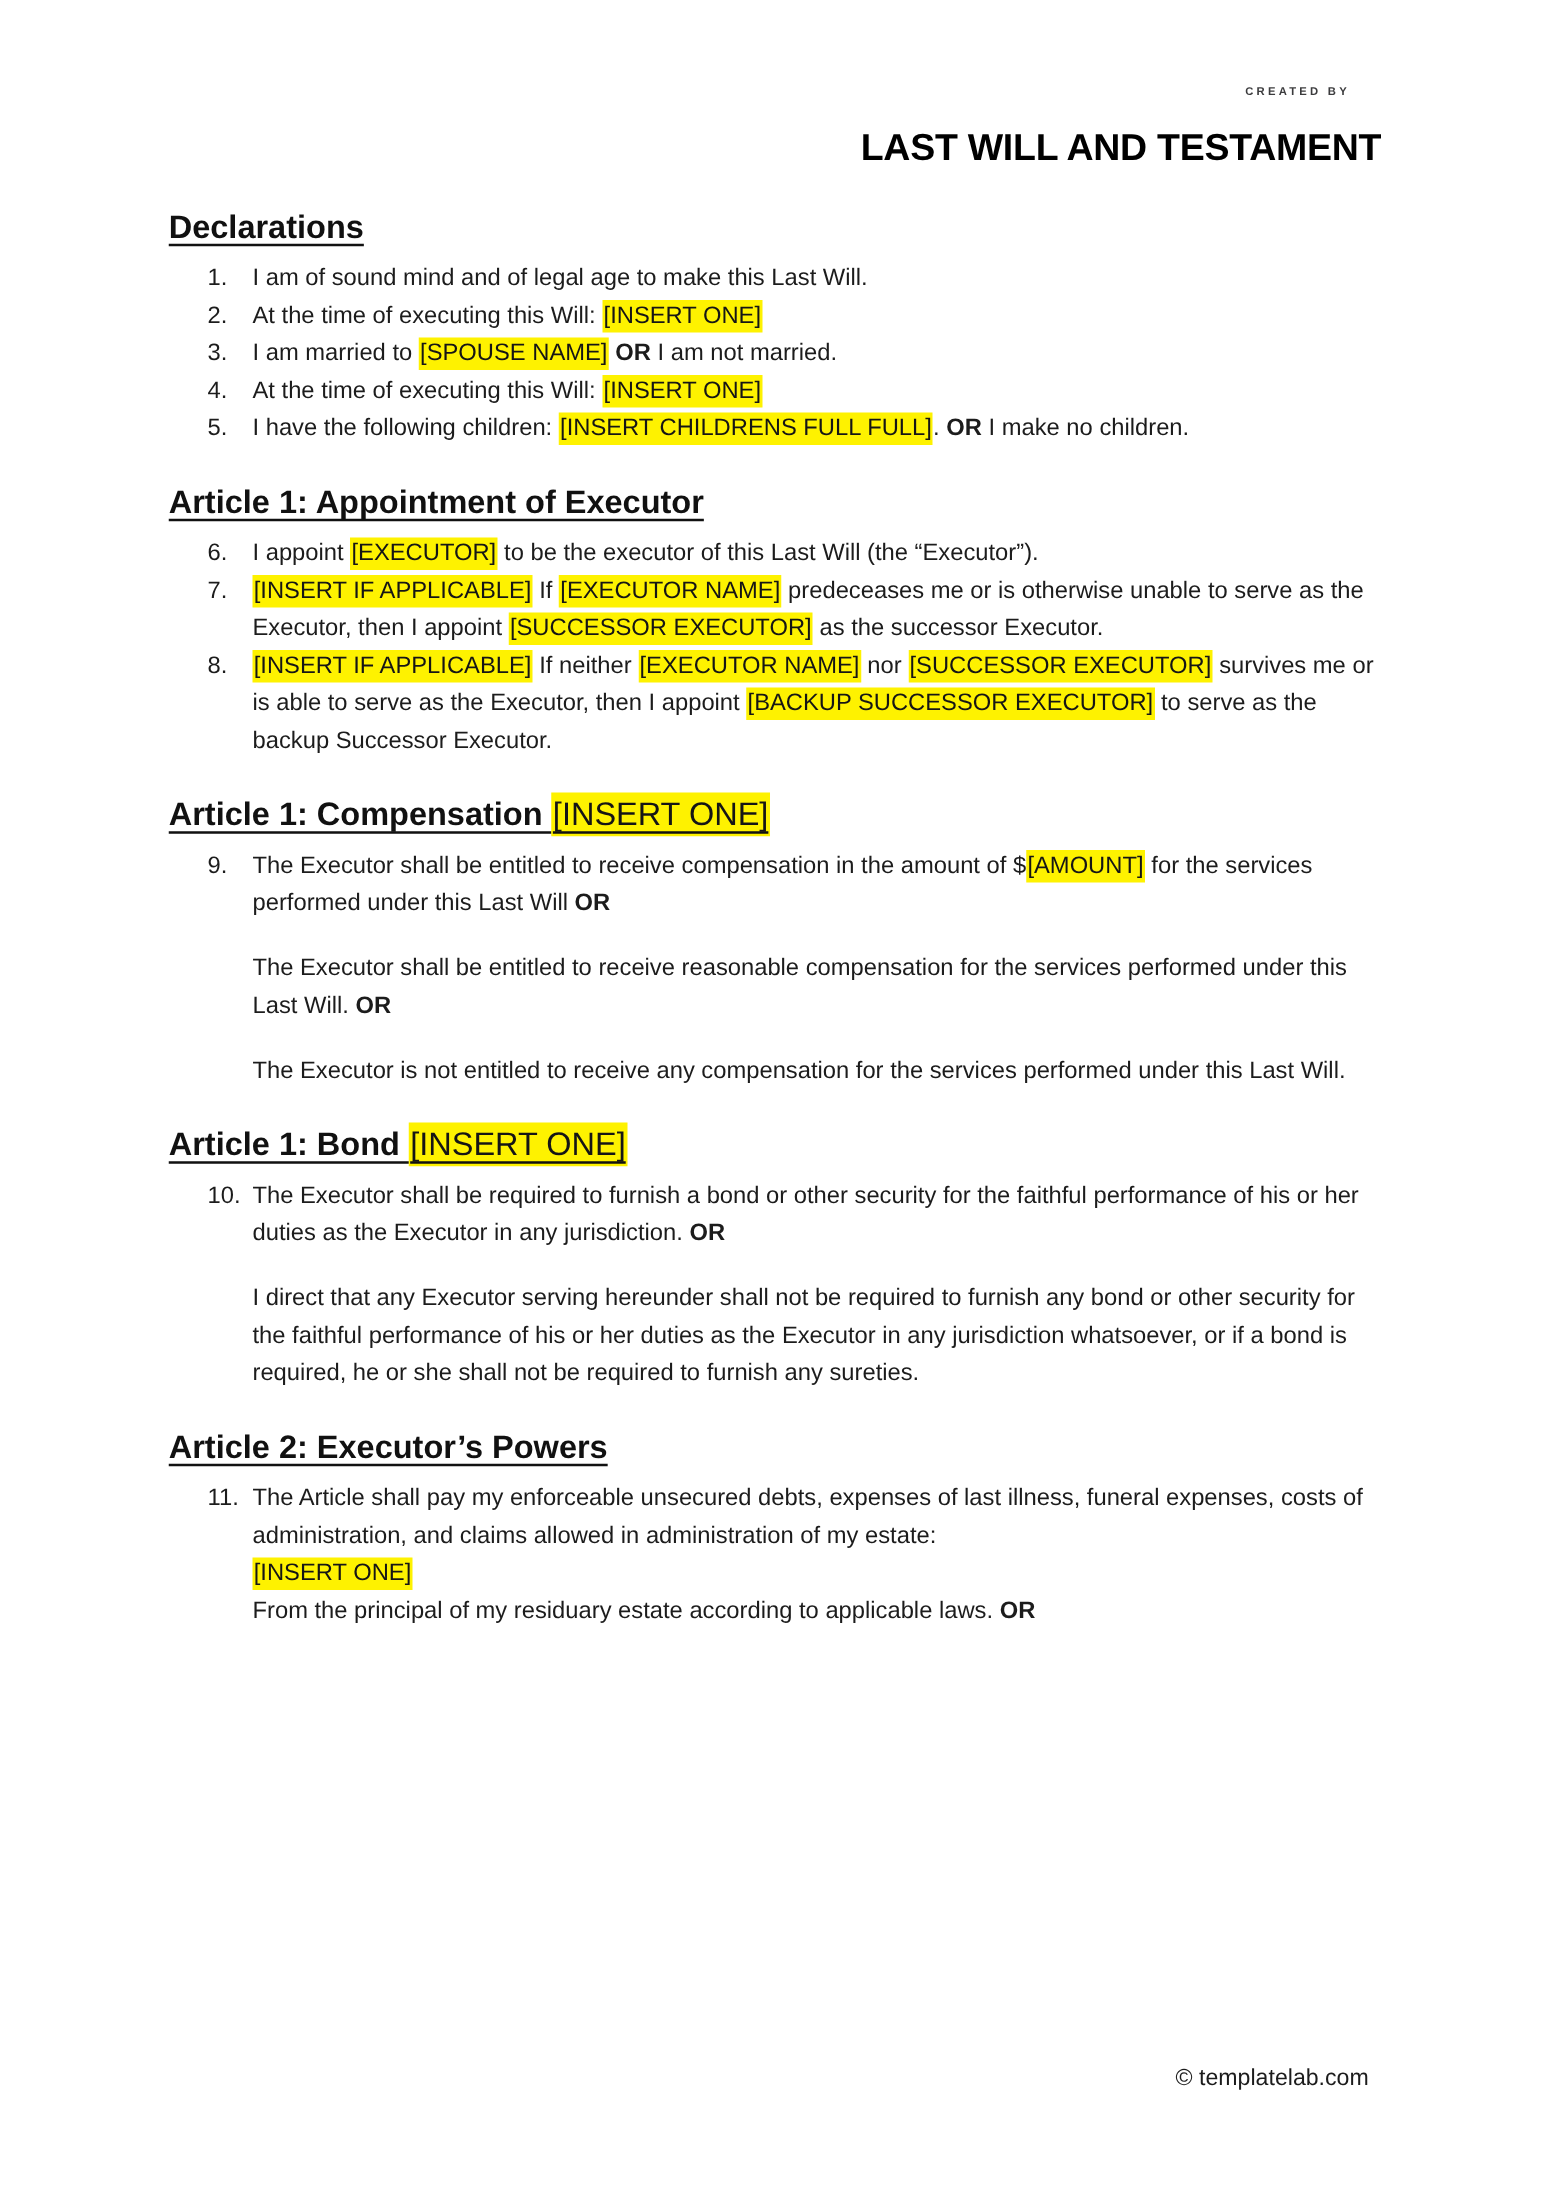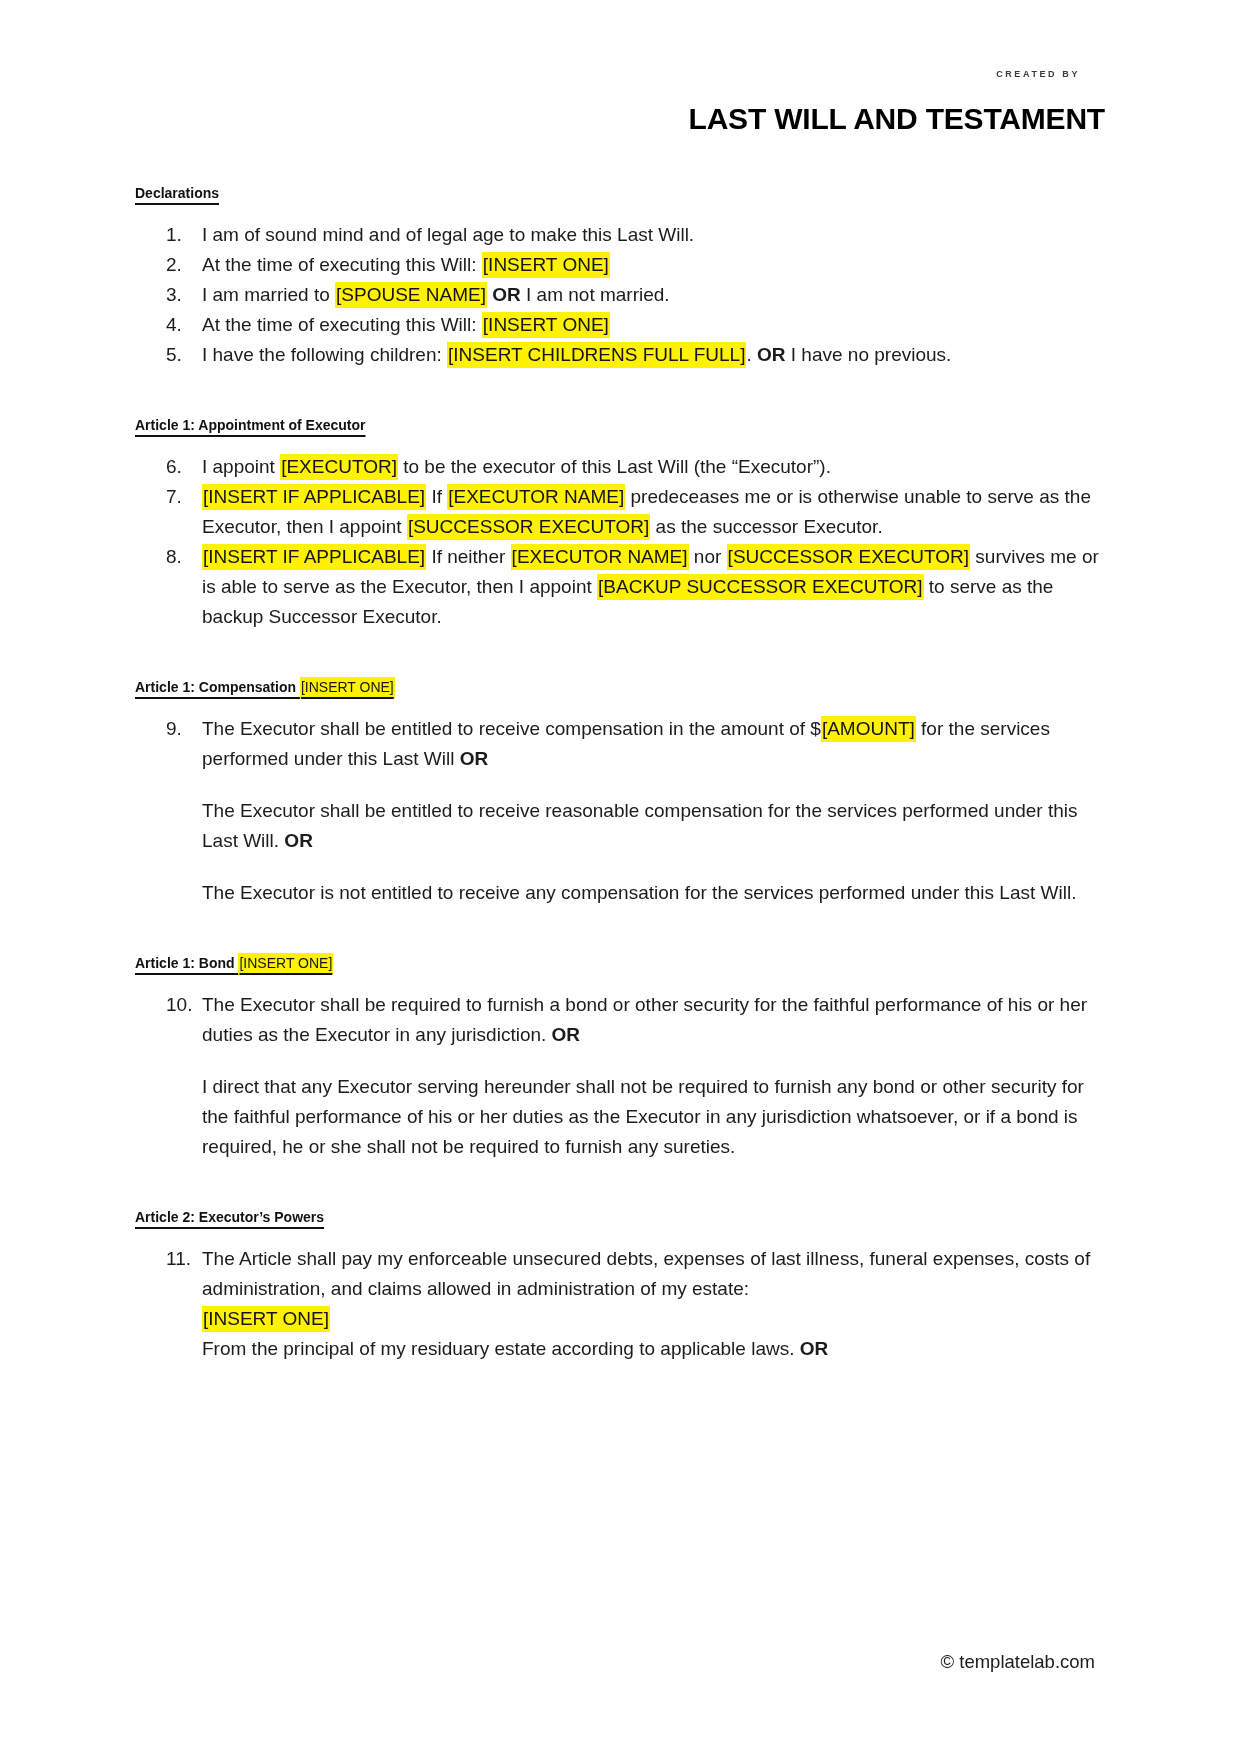--- a/index.html
+++ b/index.html
@@ -16,21 +16,21 @@
   .created-by{font-size:9px;font-weight:bold;letter-spacing:2.6px;color:var(--logo_gray,#3b3b3d);line-height:12px;margin-left:3px}
   .brand{font-size:42px;font-weight:bold;letter-spacing:-1.5px;line-height:44px;white-space:nowrap}
   .brand-template{color:var(--logo_gray,#3b3b3d)}
   .brand-lab{color:var(--logo_red,#d2232a);position:relative;display:inline-block}
   .flask{position:absolute;left:26px;bottom:8px;width:15px;height:19px;pointer-events:none}
 
   .title{font-size:30px;line-height:38px;font-weight:bold;text-align:right;margin:14px 0 0 0;color:#000;letter-spacing:-0.2px}
 
   .state-line{margin-top:26px}
   .para{margin-top:24px}
-  .heading{font-size:14px;line-height:30px;font-weight:bold;margin:40px 0 0 0;color:#111;
+  .heading{font-size:26px;line-height:30px;font-weight:bold;margin:28px 0 0 0;color:#111;
     text-decoration:underline;text-decoration-thickness:2px;text-underline-offset:5px}
   .heading .hl{font-weight:normal}
 
   .list{margin-top:12px}
   .li{display:flex}
   .num{flex:0 0 36px;margin-left:31px}
   .li-body{flex:1;min-width:0}
   .li-para + .li-para{margin-top:22px}
 
   .hl{background:var(--highlight,#fef200);padding:2px 1px 3px 1px;color:#151515}
@@ -73,21 +73,21 @@
         </div>
         <div class="li">
           <span class="num">4.</span>
           <div class="li-body">
             <div class="li-para"><span>At the time of executing this Will: </span><span class="hl">[INSERT ONE]</span></div>
           </div>
         </div>
         <div class="li">
           <span class="num">5.</span>
           <div class="li-body">
-            <div class="li-para"><span>I have the following children: </span><span class="hl">[INSERT CHILDRENS FULL FULL]</span><span>. </span><span class="b">OR</span><span> I have no previous.</span></div>
+            <div class="li-para"><span>I have the following children: </span><span class="hl">[INSERT CHILDRENS FULL FULL]</span><span>. </span><span class="b">OR</span><span> I make no children.</span></div>
           </div>
         </div>
       </div>
       <h2 class="heading"><span class="b">Article 1: Appointment of Executor</span></h2>
       <div class="list">
         <div class="li">
           <span class="num">6.</span>
           <div class="li-body">
             <div class="li-para"><span>I appoint </span><span class="hl">[EXECUTOR]</span><span> to be the executor of this Last Will (the “Executor”).</span></div>
           </div>

